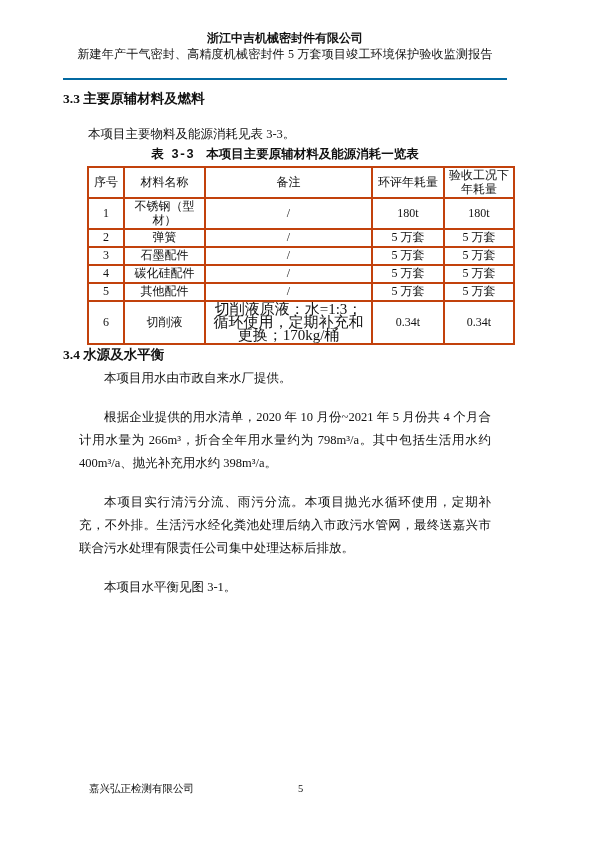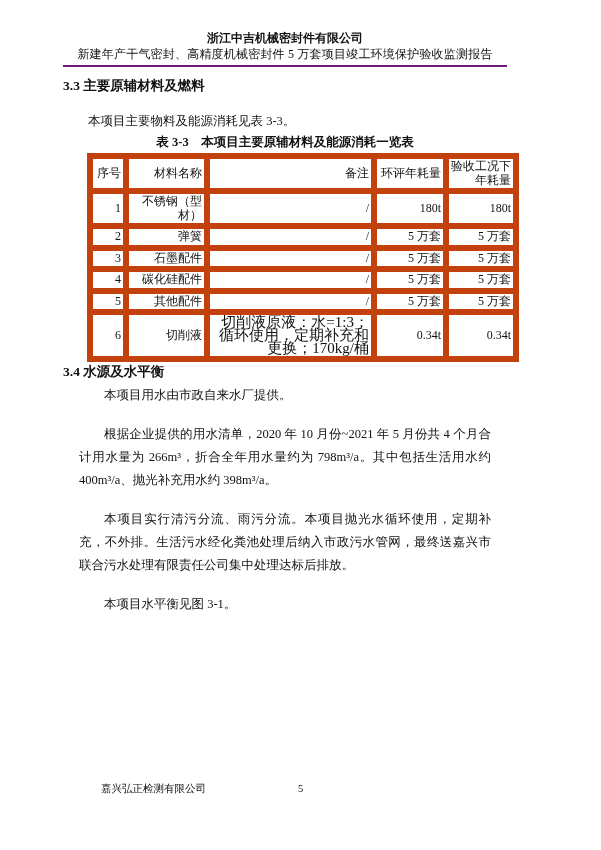--- a/index.html
+++ b/index.html
@@ -9,71 +9,71 @@
     position: relative;
     width: 601px; height: 850px;
     background: #ffffff;
     color: #111111;
     font-family: "Liberation Serif", "DejaVu Serif", serif;
     overflow: hidden;
   }
   .doc-header {
     margin: 30px 94px 0 63px;
     text-align: center;
-    border-bottom: 2px solid #701a75;
-    padding-bottom: 3px;
+    border-bottom: 2px solid #0369a1;
+    padding-bottom: 16px;
   }
   .header-company {
     font-size: 12px; font-weight: bold; line-height: 16px;
   }
   .header-title {
     font-size: 12px; font-weight: normal; line-height: 16px;
     letter-spacing: 0.2px;
   }
   .content { margin: 0 94px 0 63px; }
   .section-heading {
     font-size: 13.5px; font-weight: bold; line-height: 19px;
     margin-top: 9px;
   }
   .intro-para {
     font-size: 12.5px; line-height: 20px; text-indent: 2em;
     margin-top: 16px;
   }
   .table-caption {
     font-size: 12.5px; font-weight: bold; text-align: center;
-    line-height: 15px; margin-top: 4px;
+    line-height: 15px; margin-top: 4px; font-family: Liberation Mono, monospace;
   }
   table.materials {
     border-collapse: collapse; table-layout: fixed;
     width: 426px; margin: 3px 0 0 24px;
     font-size: 12px;
   }
   table.materials th, table.materials td {
-    border: 6px solid #c2410c;
-    text-align: right; vertical-align: middle;
+    border: 2px solid #c2410c;
+    text-align: center; vertical-align: middle;
     padding: 1px 2px; line-height: 13.5px;
     font-weight: normal;
     overflow: hidden;
   }
   table.materials th { height: 28px; }
   table.materials td { height: 18px; }
   table.materials tr.tall td { height: 27px; }
   table.materials td.remark-wide { font-size: 15px; line-height: 13px; margin-top: 28px; }
   .body-para {
     font-size: 12.5px; line-height: 23px; text-indent: 2em;
     text-align: justify;
     margin: 16px;
   }
   .para-first { margin-top: 3px; }
   .h34 { margin-top: 0; }
   .page-footer {
     position: absolute; top: 782px; left: 0; width: 601px;
     font-size: 10.5px; line-height: 14px;
   }
-  .footer-company { position: absolute; left: 101px; top: 0; }
+  .footer-company { position: absolute; left: 89px; top: 0; }
   .footer-pagenum { position: absolute; left: 0; width: 601px; text-align: center; top: 0; }
 </style>
 </head>
 <body>
 
 <div class="page">
 
   <div class="doc-header">
     <div class="header-company">浙江中吉机械密封件有限公司</div>
     <div class="header-title">新建年产干气密封、高精度机械密封件 5 万套项目竣工环境保护验收监测报告</div>

